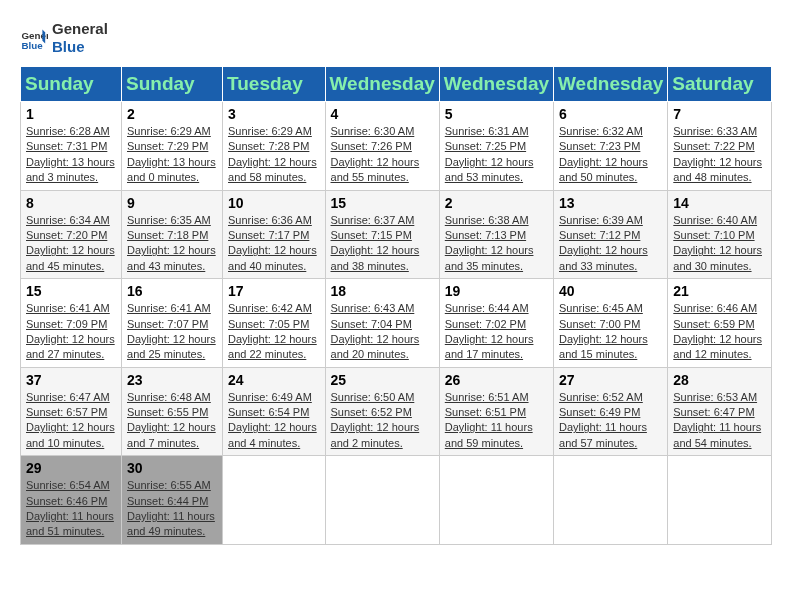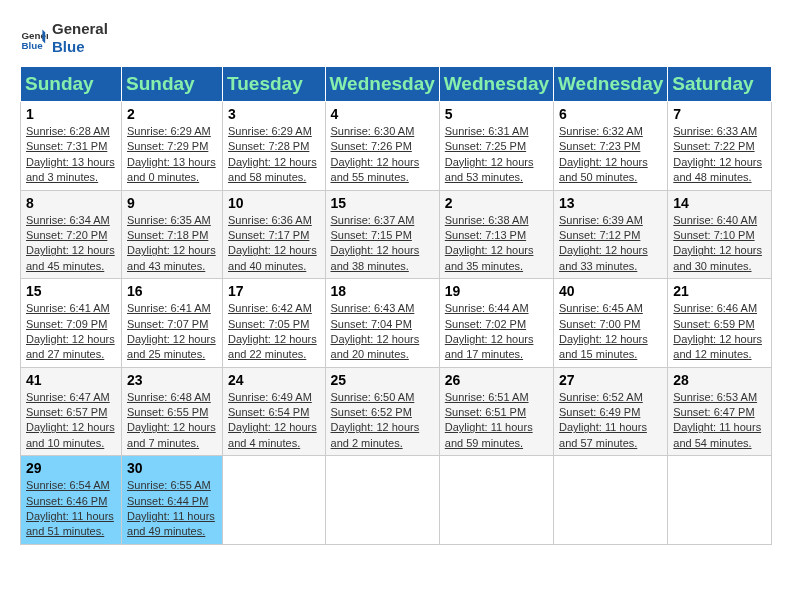--- a/index.html
+++ b/index.html
@@ -71,21 +71,21 @@
     .day-info {
       font-size: 11px;
       color: #333;
       line-height: 1.4;
       text-decoration: underline;
     }
     .empty-cell {
       background: #fff !important;
     }
     tbody tr:last-child td {
-      background: #7dd3fc;
+      background: #a3a3a3;
     }
   </style>
 </head>
 <body>
 
 <div class="header-area">
   <div class="logo">
     <svg class="logo-icon" viewBox="0 0 40 40">
       <text x="2" y="22" font-size="14" font-weight="bold" fill="#333">General</text>
       <text x="2" y="35" font-size="14" font-weight="bold" fill="#1a5fad">Blue</text>
@@ -200,21 +200,21 @@
           <span class="day-num">40</span>
           <div class="day-info">Sunrise: 6:45 AM<br>Sunset: 7:00 PM<br>Daylight: 12 hours and 15 minutes.</div>
         </td>
         <td>
           <span class="day-num">21</span>
           <div class="day-info">Sunrise: 6:46 AM<br>Sunset: 6:59 PM<br>Daylight: 12 hours and 12 minutes.</div>
         </td>
       </tr>
       <tr>
         <td>
-          <span class="day-num">41</span>
+          <span class="day-num">37</span>
           <div class="day-info">Sunrise: 6:47 AM<br>Sunset: 6:57 PM<br>Daylight: 12 hours and 10 minutes.</div>
         </td>
         <td>
           <span class="day-num">23</span>
           <div class="day-info">Sunrise: 6:48 AM<br>Sunset: 6:55 PM<br>Daylight: 12 hours and 7 minutes.</div>
         </td>
         <td>
           <span class="day-num">24</span>
           <div class="day-info">Sunrise: 6:49 AM<br>Sunset: 6:54 PM<br>Daylight: 12 hours and 4 minutes.</div>
         </td>

